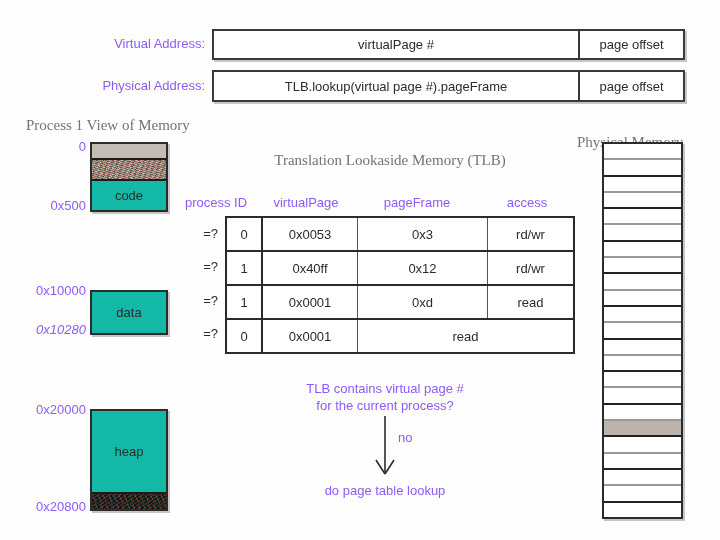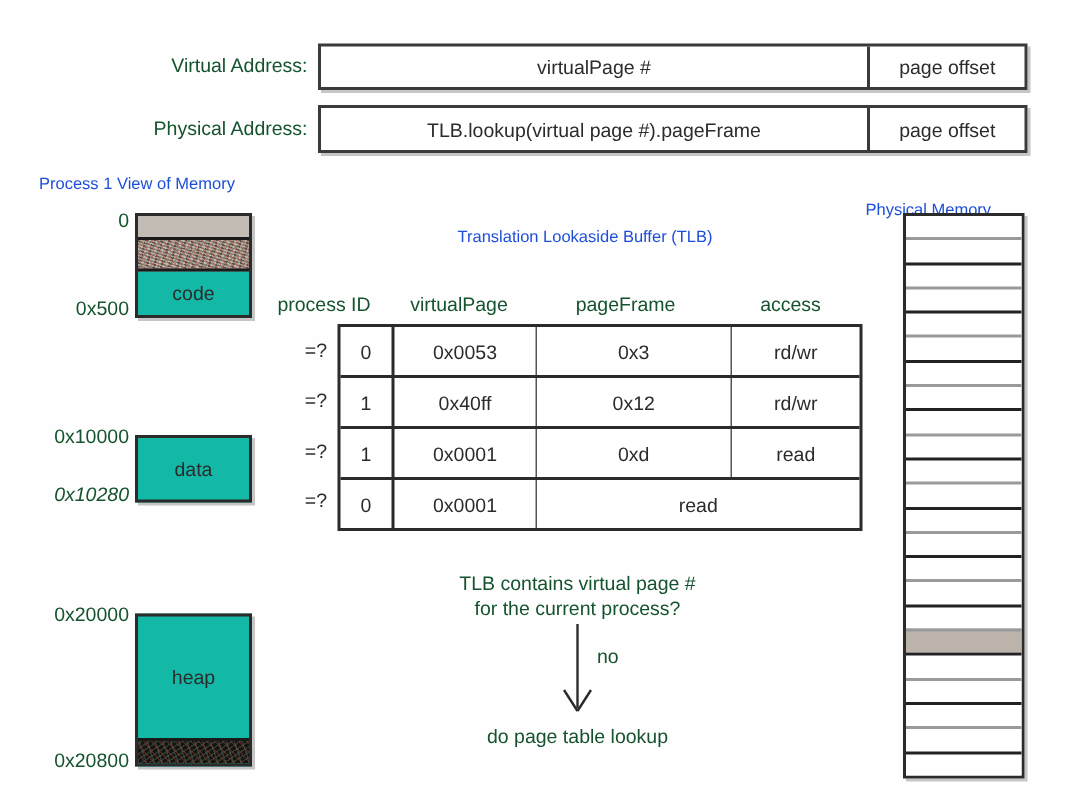--- a/index.html
+++ b/index.html
@@ -1,22 +1,22 @@
 <!DOCTYPE html>
 <html><head>
 <meta charset="utf-8">
 <style>
   html,body{margin:0;padding:0;background:#ffffff;}
   #stage{
     position:relative;width:720px;height:540px;background:#fefefe;overflow:hidden;
     font-family:"Liberation Sans","DejaVu Sans",sans-serif;color:#2b2b2b;
   }
   .abs{position:absolute;}
-  .lbl{font-size:13px;color:#14532d;white-space:nowrap;}
-  .title{font-size:11px;color:#1d4ed8;white-space:nowrap;}
+  .lbl{font-size:13px;color:#8b5cf6;white-space:nowrap;}
+  .title{font-size:15px;color:#737373;white-space:nowrap;font-family:Liberation Serif, serif;}
   .right{text-align:right;}
   .center{text-align:center;}
 
   
   .addr-box{
     display:flex;border:2px solid #3a3a3a;background:#fff;
     box-shadow:2px 2px 0 rgba(130,130,130,.45);
   }
   .addr-left{flex:1;display:flex;align-items:center;justify-content:center;font-size:13px;}
   .addr-right{width:103px;border-left:2px solid #3a3a3a;display:flex;align-items:center;justify-content:center;font-size:13px;}
@@ -105,21 +105,21 @@
   </div>
   <div class="abs lbl right" style="left:16px;width:70px;top:322px;font-style:italic;">0x10280</div>
 
   <div class="abs lbl right" style="left:16px;width:70px;top:402px;">0x20000</div>
   <div class="abs mem-box" style="left:90px;top:409px;width:78px;height:102px;">
     <div class="seg-label">heap</div>
     <div class="seg-texture tex-dark" style="height:15px;border-bottom:none;"></div>
   </div>
   <div class="abs lbl right" style="left:16px;width:70px;top:499px;">0x20800</div>
 
-  <div class="abs title center" style="left:230px;width:320px;top:152px;">Translation Lookaside Buffer (TLB)</div>
+  <div class="abs title center" style="left:230px;width:320px;top:152px;">Translation Lookaside Memory (TLB)</div>
 
   <div class="abs lbl center" style="left:166px;width:100px;top:195px;">process ID</div>
   <div class="abs lbl center" style="left:256px;width:100px;top:195px;">virtualPage</div>
   <div class="abs lbl center" style="left:367px;width:100px;top:195px;">pageFrame</div>
   <div class="abs lbl center" style="left:477px;width:100px;top:195px;">access</div>
 
   <div class="abs marker right" style="left:188px;width:30px;top:226px;">=?</div>
   <div class="abs marker right" style="left:188px;width:30px;top:259px;">=?</div>
   <div class="abs marker right" style="left:188px;width:30px;top:293px;">=?</div>
   <div class="abs marker right" style="left:188px;width:30px;top:326px;">=?</div>

